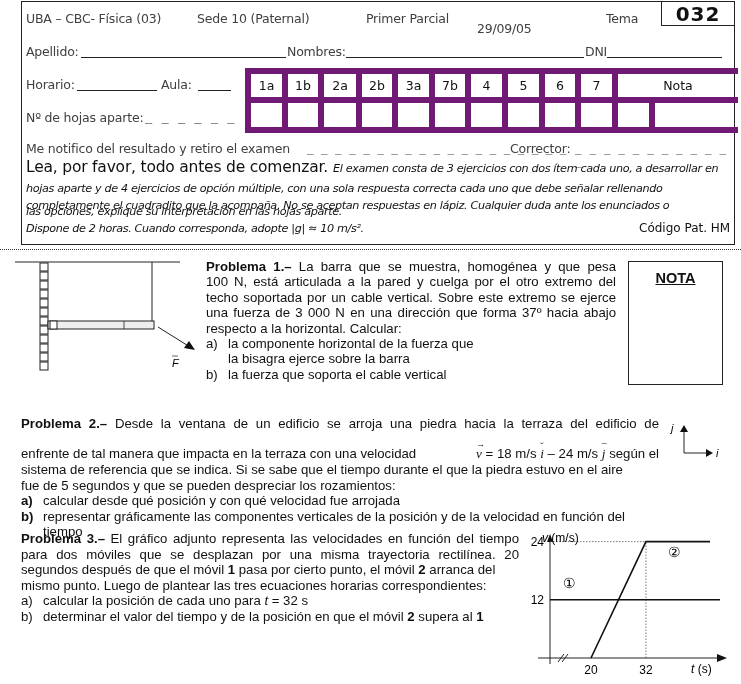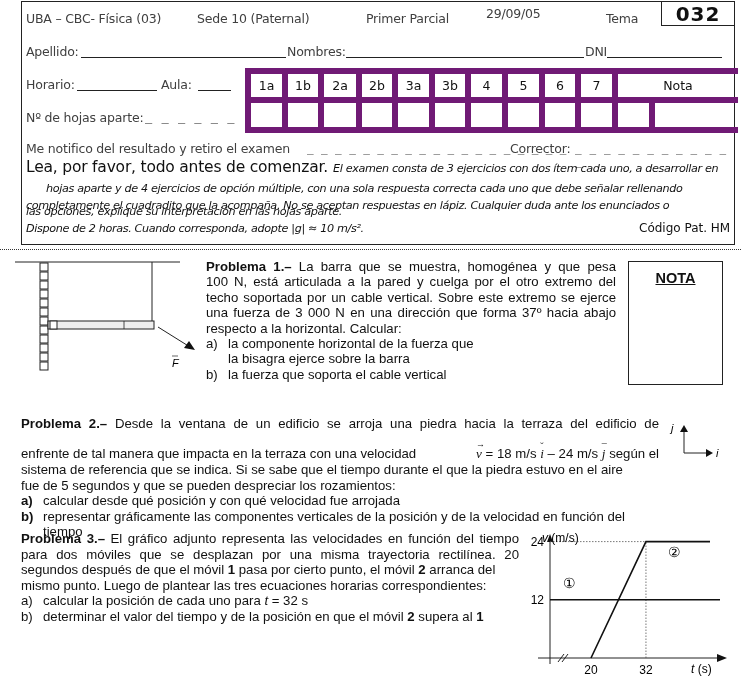--- a/index.html
+++ b/index.html
@@ -62,21 +62,21 @@
   svg text { font-family: "Liberation Sans", sans-serif; }
 </style>
 </head>
 <body>
 
 <div id="header-box"></div>
 
 <span class="hb" style="left:26px;top:11px;">UBA – CBC- Física (03)</span>
 <span class="hb" style="left:197px;top:11px;">Sede 10 (Paternal)</span>
 <span class="hb" style="left:366px;top:11px;">Primer Parcial</span>
-<span class="hb" style="left:477px;top:6px;margin-left:9px;">29/09/05</span>
+<span class="hb" style="left:477px;top:21px;">29/09/05</span>
 <span class="hb" style="left:606px;top:11px;">Tema</span>
 <div id="tema-box">032</div>
 
 <span class="hb" style="left:26px;top:44px;">Apellido:</span>
 <div class="uline" style="left:81px;top:57px;width:205px;"></div>
 <span class="hb" style="left:287px;top:44px;">Nombres:</span>
 <div class="uline" style="left:346px;top:57px;width:238px;"></div>
 <span class="hb" style="left:585px;top:44px;">DNI</span>
 <div class="uline" style="left:607px;top:57px;width:115px;"></div>
 
@@ -89,21 +89,21 @@
 <span class="dash" style="left:145px;top:110px;">_ _ _ _ _ _</span>
 
 <table id="grade-table">
   <tbody>
       <tr class="top">
     <td style="width:37px">1a</td>
     <td style="width:36px">1b</td>
     <td style="width:38px">2a</td>
     <td style="width:36px">2b</td>
     <td style="width:37px">3a</td>
-    <td style="width:36px">3b</td>
+    <td style="width:36px">7b</td>
     <td style="width:37px">4</td>
     <td style="width:37px">5</td>
     <td style="width:36px">6</td>
     <td style="width:37px">7</td>
     <td colspan="2" style="width:123px;border-right:none">Nota</td>
   </tr>
   <tr class="bot">
     <td></td>
     <td></td>
     <td></td>
@@ -122,21 +122,21 @@
 
 <span class="hb" style="left:26px;top:141px;">Me notifico del resultado y retiro el examen</span>
 <span class="dash" style="left:307px;top:142px;font-size:11px;letter-spacing:0.4px;">_ _ _ _ _ _ _ _ _ _ _ _ _ _ _ _ _ _ _</span>
 <span class="hb" style="left:510px;top:141px;">Corrector:</span>
 <span class="dash" style="left:575px;top:142px;font-size:11px;letter-spacing:0.6px;">_ _ _ _ _ _ _ _ _ _ _ _</span>
 
 <div class="instr-line" style="left:26px;top:157px;">
   <span class="lead">Lea, por favor, todo antes de comenzar.</span>
   <span class="ital">El examen consta de 3 ejercicios con dos ítem cada uno, a desarrollar en</span>
 </div>
-<div class="instr-line ital" style="left:26px;top:182px;margin-left:20px;">hojas aparte y de 4 ejercicios de opción múltiple, con una sola respuesta correcta cada uno que debe señalar rellenando</div>
+<div class="instr-line ital" style="left:26px;top:182px;">hojas aparte y de 4 ejercicios de opción múltiple, con una sola respuesta correcta cada uno que debe señalar rellenando</div>
 <div class="instr-line ital" style="left:26px;top:199px;">completamente el cuadradito que la acompaña. No se aceptan respuestas en lápiz. Cualquier duda ante los enunciados o</div>
 <div class="instr-line ital" style="left:26px;top:205px;top:205px;"></div>
 
 <div class="instr-line ital" style="left:26px;top:205px;">las opciones, explique su interpretación en las hojas aparte.</div>
 <div class="instr-line ital" style="left:26px;top:222px;font-style:italic;">Dispone de 2 horas. Cuando corresponda, adopte |g| ≈ 10 m/s².</div>
 <div class="instr-line" style="left:639px;top:221px;font-size:12px;">Código Pat. HM</div>
 
 <div id="cut-line"></div>
 
 <svg style="position:absolute;left:10px;top:255px;" width="200" height="120">

